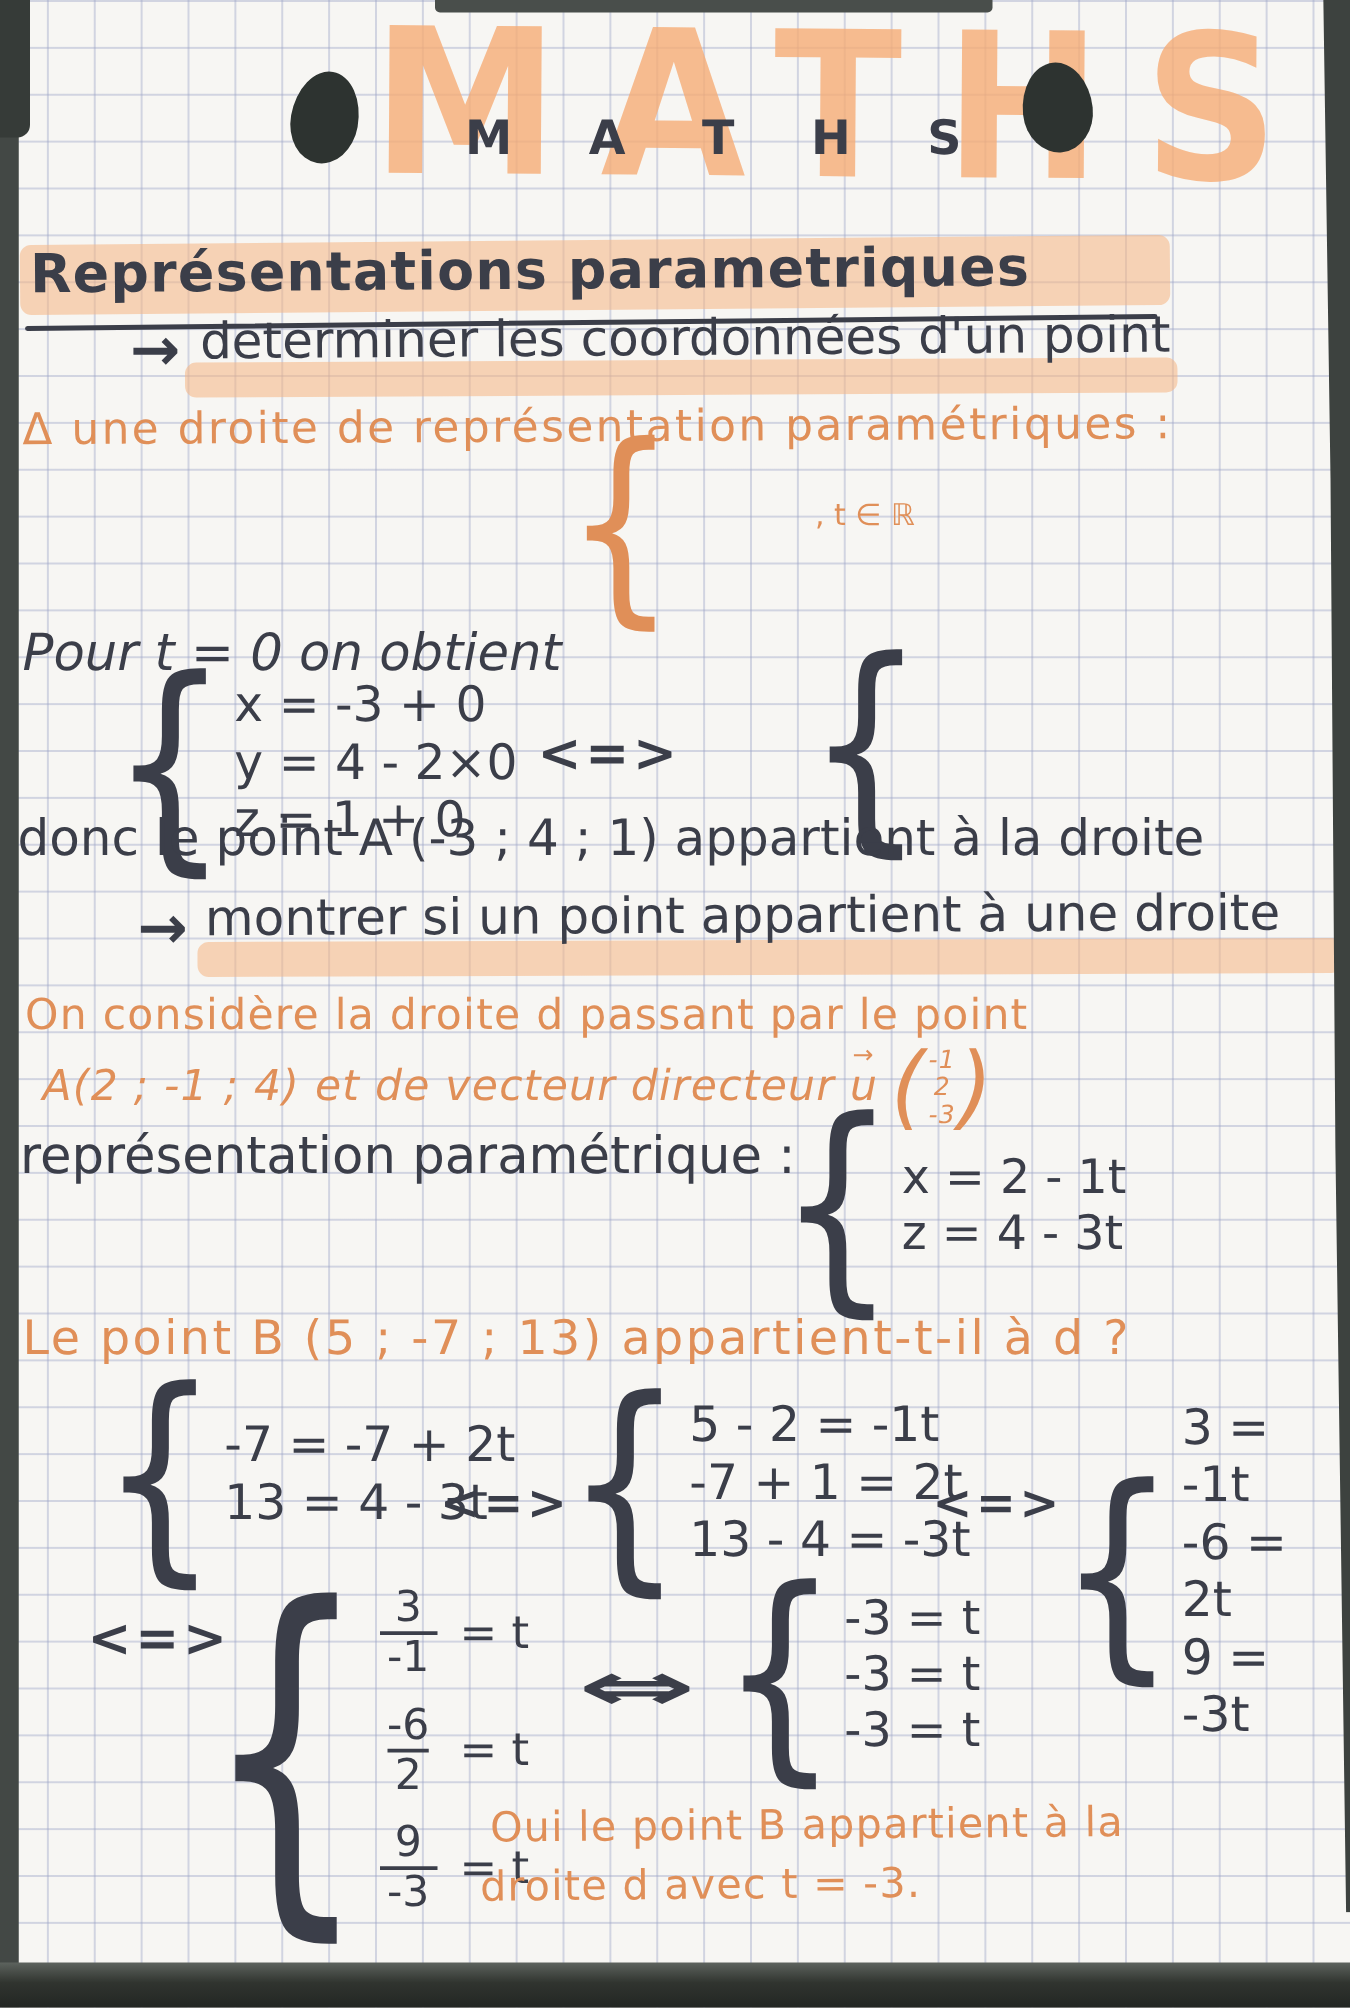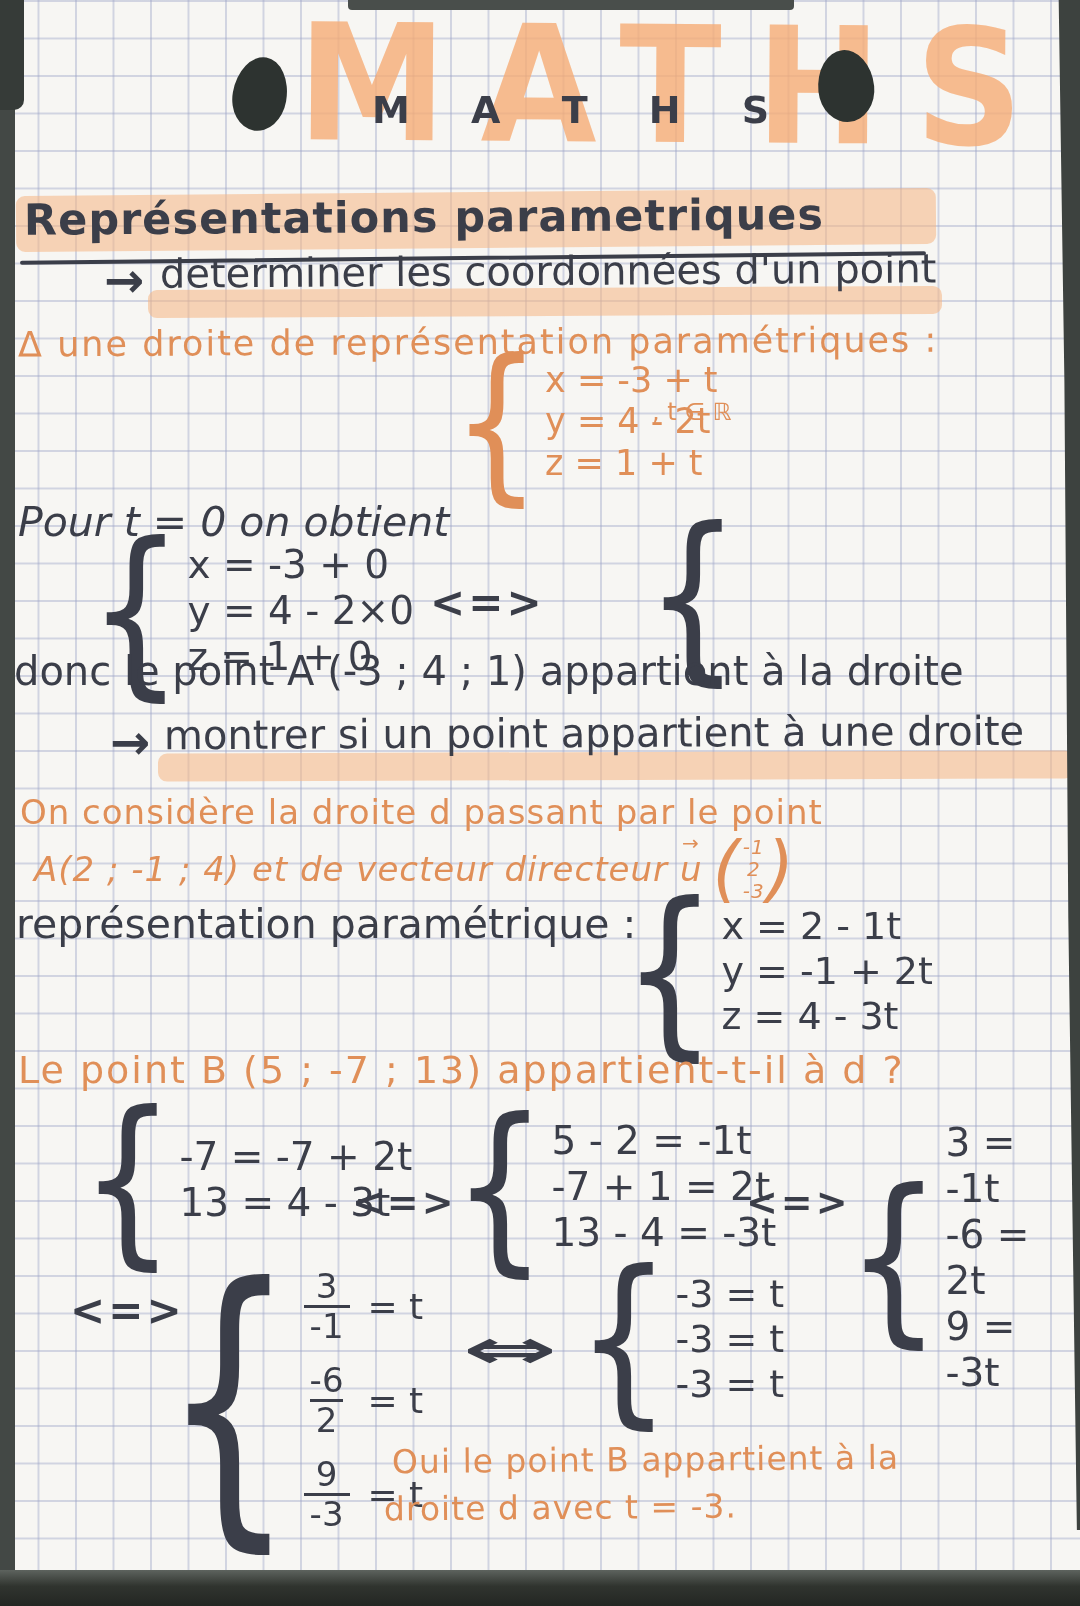--- a/index.html
+++ b/index.html
@@ -84,25 +84,20 @@
   <div class="underline" style="left:20px;top:256px;width:906px;height:4px;transform:rotate(-0.6deg);"></div>
 
   <div class="abs arrow-glyph pen" style="left:104px;top:252px;">→</div>
   <div class="hl" style="left:148px;top:288px;width:794px;height:28px;transform:rotate(-0.3deg);"></div>
   <div class="abs goal-text pen" style="left:160px;top:248px;transform:rotate(-0.4deg);">determiner les coordonnées d'un point</div>
 
   <div class="abs ink ink-line" style="left:18px;top:322px;transform:rotate(-0.3deg);">Δ une droite de représentation paramétriques :</div>
 
   <div class="system ink" style="left:452px;top:360px;font-size:35px;">
     <span class="brace" style="font-size:140px;">{</span>
-    <div class="sys-lines">
-      <div class="sys-line">x = -3 + t</div>
-      <div class="sys-line">y = 4 - 2t</div>
-      <div class="sys-line">z = 1 + t</div>
-    </div>
   </div>
   <div class="abs ink" style="left:652px;top:398px;font-size:24px;">, t ∈ ℝ</div>
 
   <div class="abs pen" style="left:18px;top:498px;font-size:41px;font-style:italic;">Pour t = 0 on obtient</div>
 
   <div class="system pen" style="left:88px;top:542px;font-size:39px;">
     <span class="brace">{</span>
     <div class="sys-lines">
       <div class="sys-line">x = -3 + 0</div>
       <div class="sys-line">y = 4 - 2×0</div>
@@ -133,21 +128,20 @@
       </span>
       <span class="paren">)</span>
     </span>
   </div>
 
   <div class="abs pen" style="left:16px;top:900px;font-size:41px;">représentation paramétrique :</div>
   <div class="system pen" style="left:622px;top:904px;font-size:38px;">
     <span class="brace">{</span>
     <div class="sys-lines">
       <div class="sys-line">x = 2 - 1t</div>
-      <div class="sys-line">y = -1 + 2t</div>
       <div class="sys-line">z = 4 - 3t</div>
     </div>
   </div>
 
   <div class="abs ink" style="left:18px;top:1048px;font-size:38px;letter-spacing:2px;">Le point B (5 ; -7 ; 13) appartient-t-il à d ?</div>
 
   <div class="system pen" style="left:80px;top:1120px;font-size:39px;">
     <span class="brace">{</span>
     <div class="sys-lines">
       <div class="sys-line">-7 = -7 + 2t</div>

